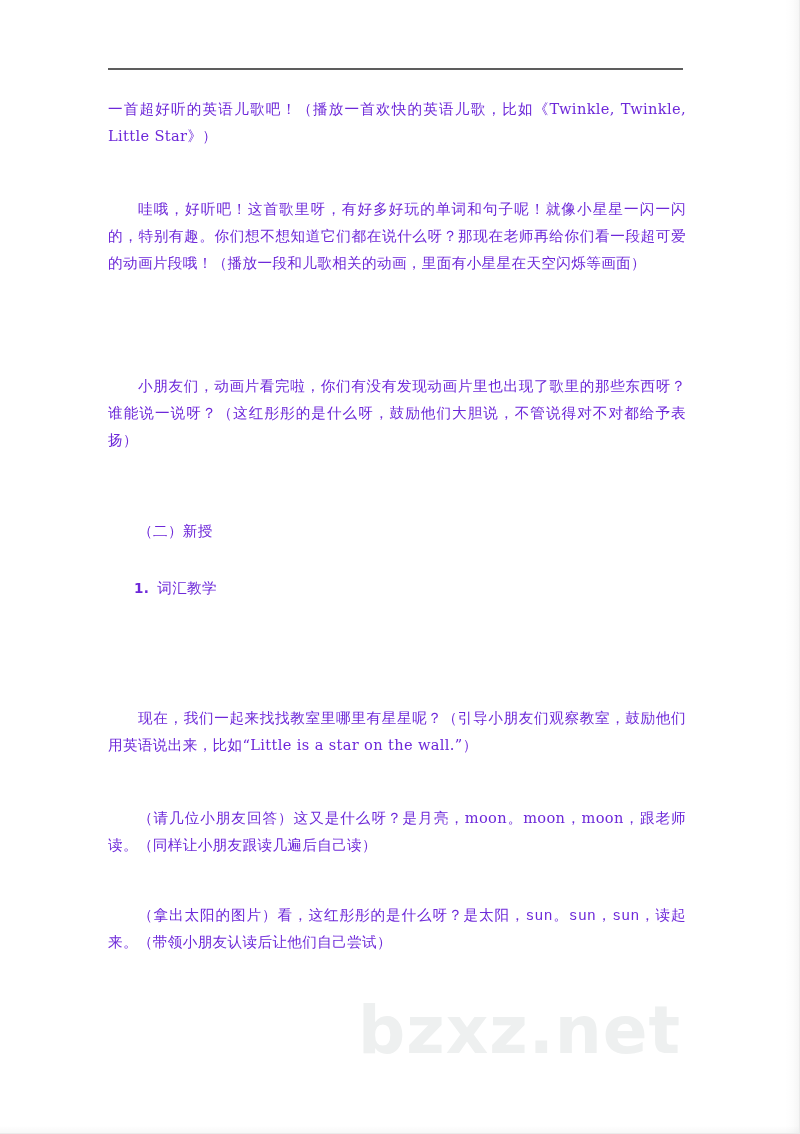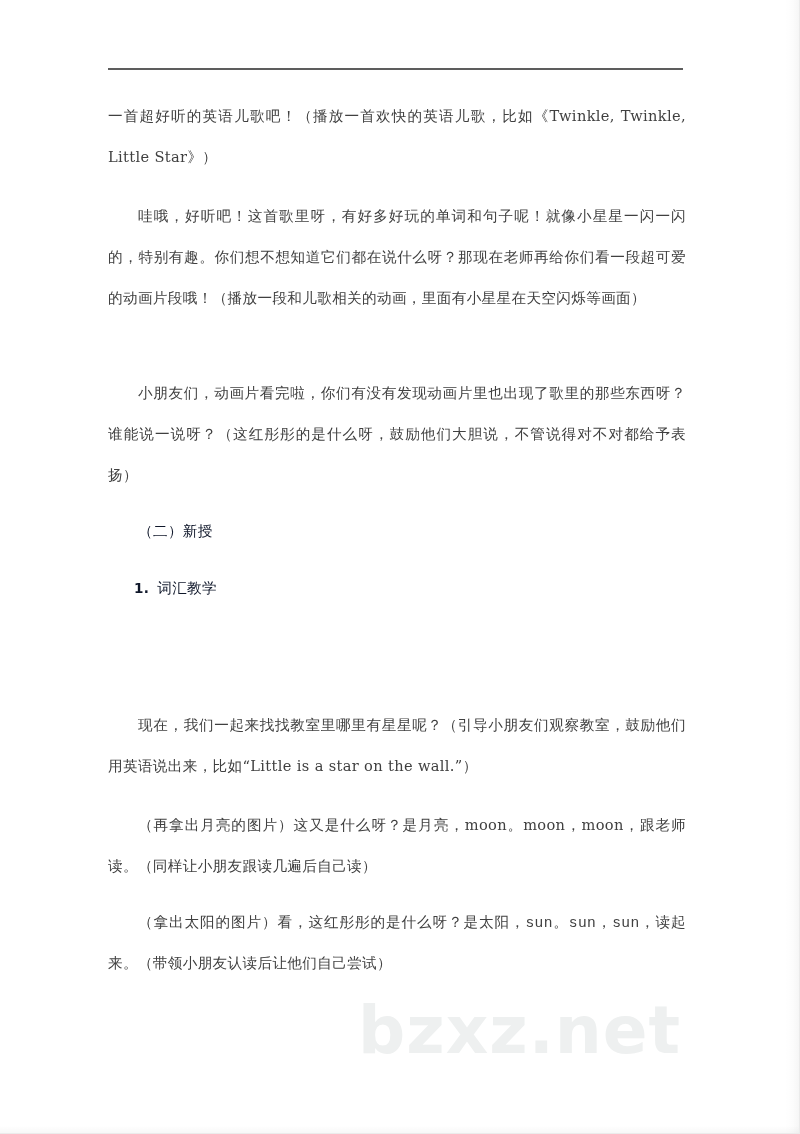--- a/index.html
+++ b/index.html
@@ -66,36 +66,36 @@
     color: #eef0f0;
     user-select: none;
     pointer-events: none;
     white-space: nowrap;
   }
 
   .body-text {
     position: absolute;
     left: 108px;
     width: 578px;
-    color: #404040;
+    color: #6d28d9;
     font-size: 14.6px;
-    line-height: 41px;
+    line-height: 27px;
     text-align: justify;
     text-justify: inter-ideograph;
     letter-spacing: 0.35px;
   }
 
   .indent-2 { text-indent: 30px; }
   .indent-0 { text-indent: 0; }
 
   .heading {
     position: absolute;
     left: 108px;
     width: 578px;
-    color: #0f172a;
+    color: #6d28d9;
     font-size: 14.6px;
     line-height: 41px;
     letter-spacing: 0.35px;
   }
   .heading.num {
     left: 112px;
     text-indent: 22px;
   }
   .heading.num .numlabel {
     font-family: "DejaVu Sans", "Liberation Sans", sans-serif;
@@ -131,21 +131,21 @@
 
   <p id="p-cartoon-q" class="body-text indent-2">小朋友们，动画片看完啦，你们有没有发现动画片里也出现了歌里的那些东西呀？谁能说一说呀？（这红彤彤的是什么呀，鼓励他们大胆说，不管说得对不对都给予表扬）</p>
 
   <p id="h-new-teaching" class="heading sec">（二）新授</p>
 
   <p id="h-vocab" class="heading num"><span class="numlabel" style="margin-right: 8px;">1.</span><span>词汇教学</span></p>
 
 
   <p id="p-classroom" class="body-text indent-2">现在，我们一起来找找教室里哪里有星星呢？（引导小朋友们观察教室，鼓励他们用英语说出来，比如“Little is a star on the wall.”）</p>
 
-  <p id="p-moon" class="body-text indent-2">（再拿出月亮的图片）这又是什么呀？是月亮，moon。moon，moon，跟老师读。（同样让小朋友跟读几遍后自己读）</p>
+  <p id="p-moon" class="body-text indent-2">（请几位小朋友回答）这又是什么呀？是月亮，moon。moon，moon，跟老师读。（同样让小朋友跟读几遍后自己读）</p>
 
   <p id="p-sun" class="body-text indent-2">（拿出太阳的图片）看，这红彤彤的是什么呀？是太阳，sun。sun，sun，读起来。（带领小朋友认读后让他们自己尝试）</p>
 
 
   <div class="page-edge-shadow"></div>
   <div class="page-edge-bottom"></div>
 
 </div>
 
 </body></html>

